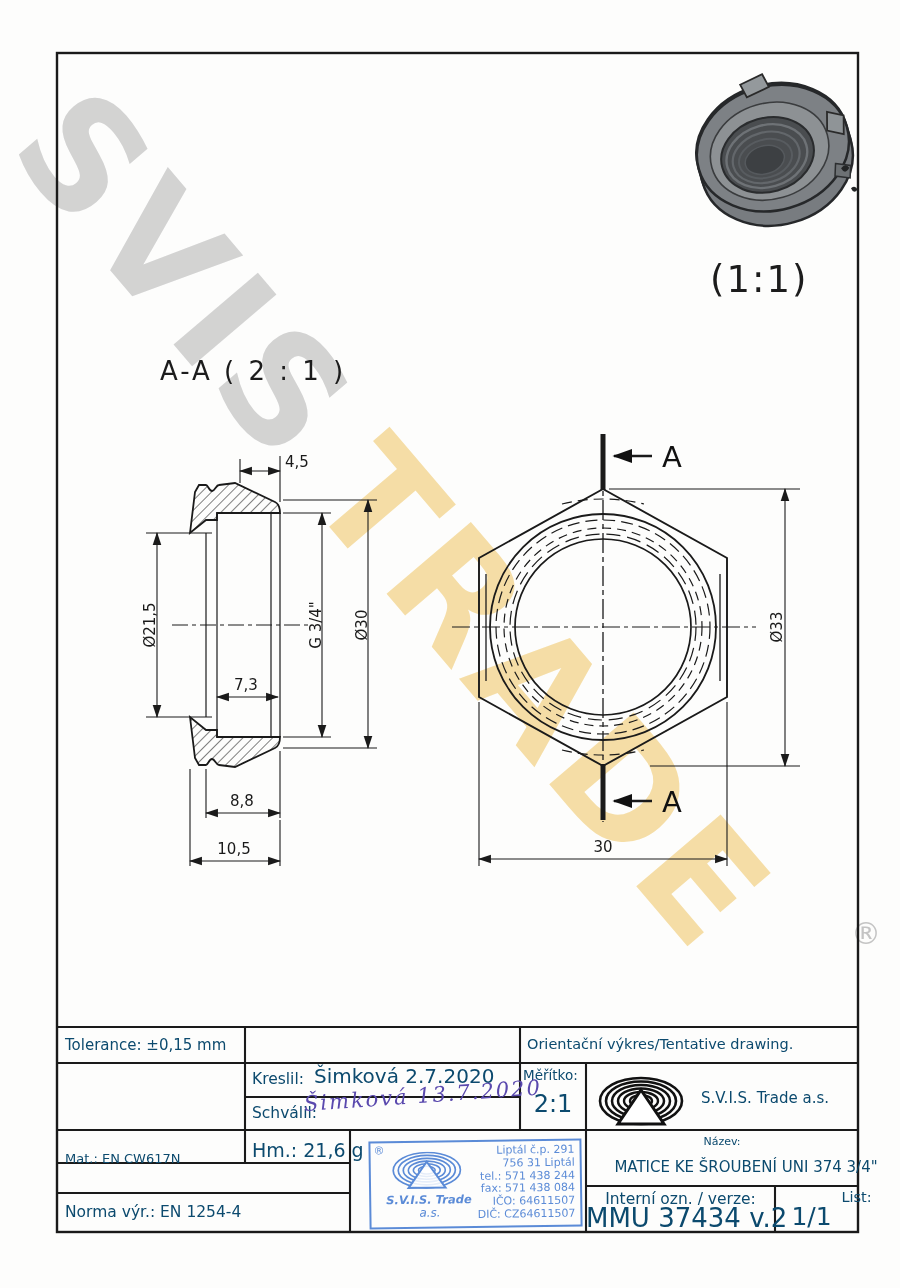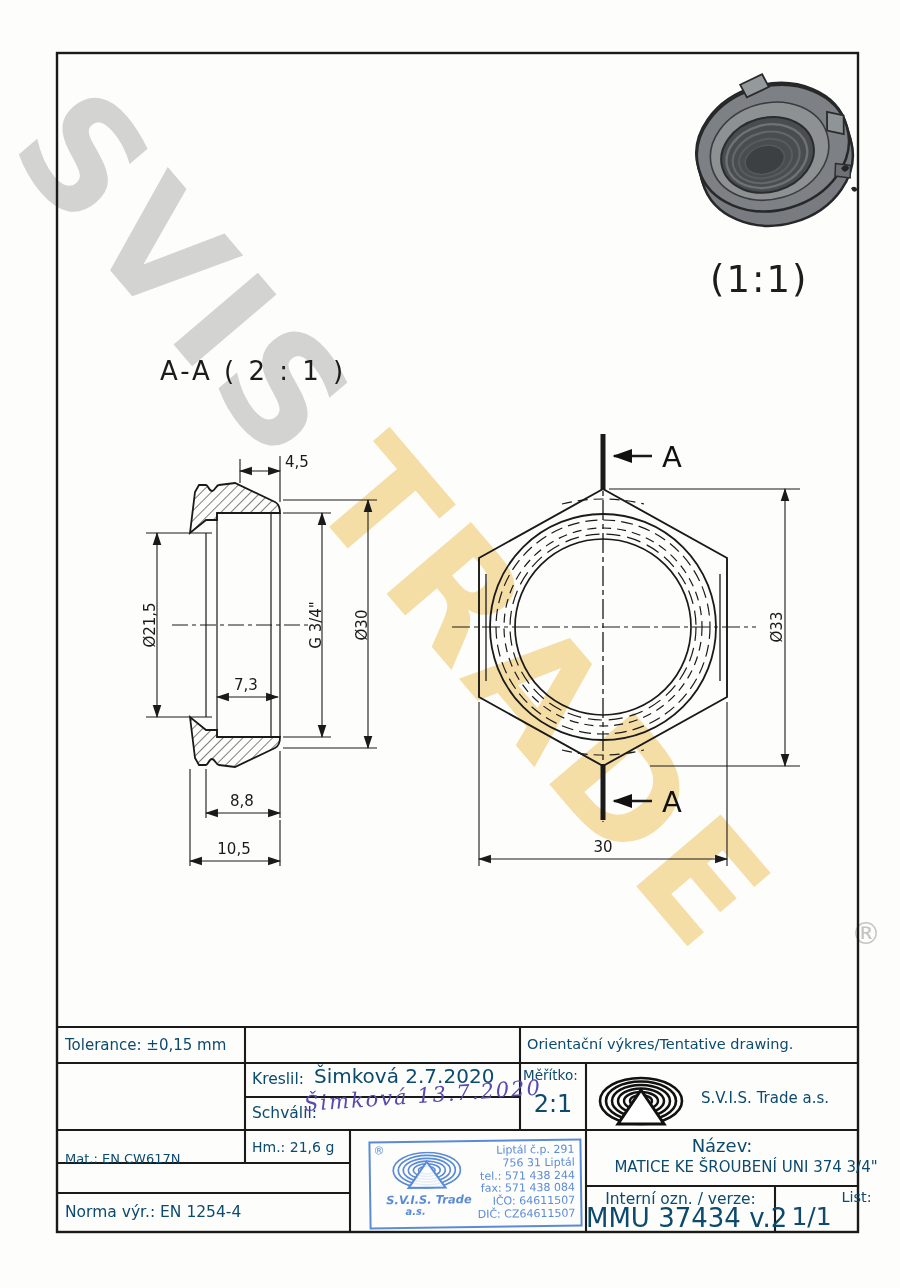--- a/index.html
+++ b/index.html
@@ -43,21 +43,21 @@
   }
   
   .stamp{
     position:absolute;left:369px;top:1140px;width:209px;height:84px;
     border:2px solid var(--stamp-blue);z-index:6;color:var(--stamp-blue);
     transform:rotate(-0.8deg);opacity:.92;
   }
   .st-reg{position:absolute;left:3px;top:1px;font-size:11px;}
   .st-logo{position:absolute;left:13px;top:9px;}
   .st-company{position:absolute;left:15px;top:50px;font-size:11.5px;font-weight:bold;font-style:italic;}
-  .st-as{position:absolute;left:34px;top:63px;font-size:10px;font-weight:bold;font-style:italic;}
+  .st-as{position:absolute;left:48px;top:63px;font-size:12px;font-weight:normal;font-style:italic;}
   .st-addr{position:absolute;right:5px;top:3px;text-align:right;font-size:11px;line-height:12.8px;}
   .st-addr span{display:block;}
 </style>
 </head>
 <body>
 
 <div class="wm"><span class="wm-gray">SVIS</span><span class="wm-gold">TRADE</span></div>
 <div class="wm-reg">®</div>
 
 <svg id="photo" width="172" height="182" viewBox="0 0 172 182">
@@ -194,23 +194,23 @@
 <div class="tb" style="left:65px;top:1036px;font-size:15px;">Tolerance: ±0,15 mm</div>
 <div class="tb" style="left:527px;top:1036px;font-size:14.5px;">Orientační výkres/Tentative drawing.</div>
 <div class="tb" style="left:252px;top:1070px;font-size:15.5px;">Kreslil:</div>
 <div class="tb" style="left:314px;top:1064px;font-size:20px;">Šimková 2.7.2020</div>
 <div class="tb" style="left:252px;top:1104px;font-size:15.5px;">Schválil:</div>
 <div class="tb sig" style="left:304px;top:1092px;font-size:21px;">Šimková 13.7.2020</div>
 <div class="tb" style="left:523px;top:1067px;font-size:13.5px;">Měřítko:</div>
 <div class="tb ctr" style="left:520px;top:1090px;width:66px;font-size:24px;">2:1</div>
 <div class="tb" style="left:701px;top:1089px;font-size:15px;">S.V.I.S. Trade a.s.</div>
 <div class="tb" style="left:65px;top:1139px;font-size:13px;margin-top:12px;">Mat.: EN CW617N</div>
-<div class="tb" style="left:252px;top:1139px;font-size:14px;">Hm.: 21,6 g</div>
+<div class="tb" style="left:252px;top:1139px;font-size:19px;">Hm.: 21,6 g</div>
 <div class="tb" style="left:65px;top:1203px;font-size:15.5px;">Norma výr.: EN 1254-4</div>
-<div class="tb ctr" style="left:586px;top:1135px;width:272px;font-size:18px;">Název:</div>
+<div class="tb ctr" style="left:586px;top:1135px;width:272px;font-size:11px;">Název:</div>
 <div class="tb ctr" style="left:586px;top:1158px;width:320px;font-size:15px;">MATICE KE ŠROUBENÍ UNI 374 3/4"</div>
 <div class="tb ctr" style="left:586px;top:1190px;width:189px;font-size:15.5px;">Interní ozn. / verze:</div>
 <div class="tb ctr" style="left:586px;top:1203px;width:189px;font-size:26px;">MMU 37434 v.2</div>
 <div class="tb ctr" style="left:775px;top:1189px;width:83px;font-size:14.5px;padding-left:40px;">List:</div>
 <div class="tb ctr" style="left:775px;top:1202px;width:73px;font-size:25px;">1/1</div>
 
 <div class="stamp">
   <span class="st-reg">®</span>
   <svg class="st-logo" width="86" height="42" viewBox="0 0 88 50" style="color:var(--stamp-blue)">
     <g stroke="currentColor" fill="none">

